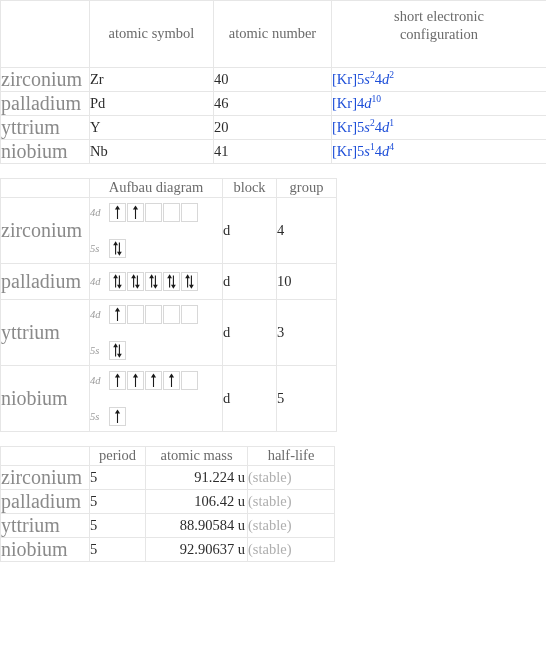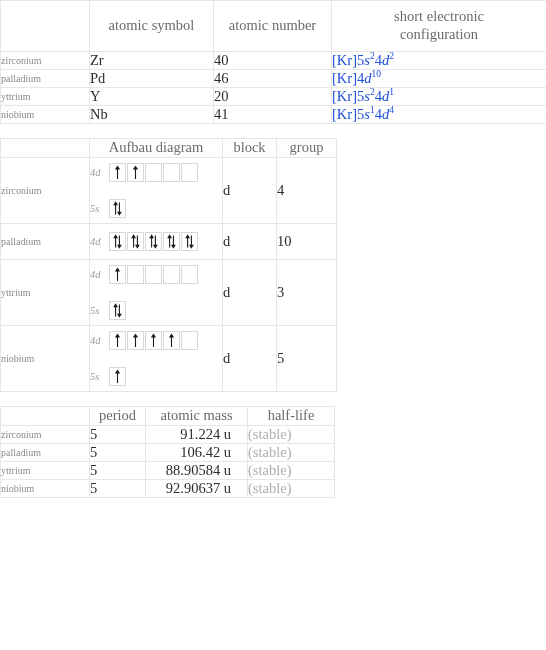--- a/index.html
+++ b/index.html
@@ -30,42 +30,42 @@
   }
 
   
   .hdr {
     color: #6b6b6b;
     font-size: 14.5px;
     text-align: center;
     line-height: 1.22;
     padding: 9px 6px 10px 6px;
   }
-  .hdr.two-line { padding-top: 7px; padding-bottom: 8px; }
+  .hdr.two-line { padding-top: 7px; padding-bottom: 24px; }
 
   
   .rowlab {
     color: #8a8a8a;
-    font-size: 10px;
+    font-size: 20px;
     text-align: left;
     padding: 6px 8px 6px 9px;
     white-space: nowrap;
   }
 
   
   .val {
     color: #2b2b2b;
     font-size: 14.5px;
     text-align: left;
     padding: 6px 6px 6px 9px;
     white-space: nowrap;
   }
   .val.num-right {
     text-align: right;
-    padding-right: 16px;
+    padding-right: 2px;
   }
   .val.muted { color: #aeaeae; }
 
   
   .cfg { font-size: 14.5px; color: #1d4ed8; white-space: nowrap; }
   .cfg i { font-style: italic; }
   .cfg sup {
     font-size: 9.6px;
     vertical-align: super;
     line-height: 0;

